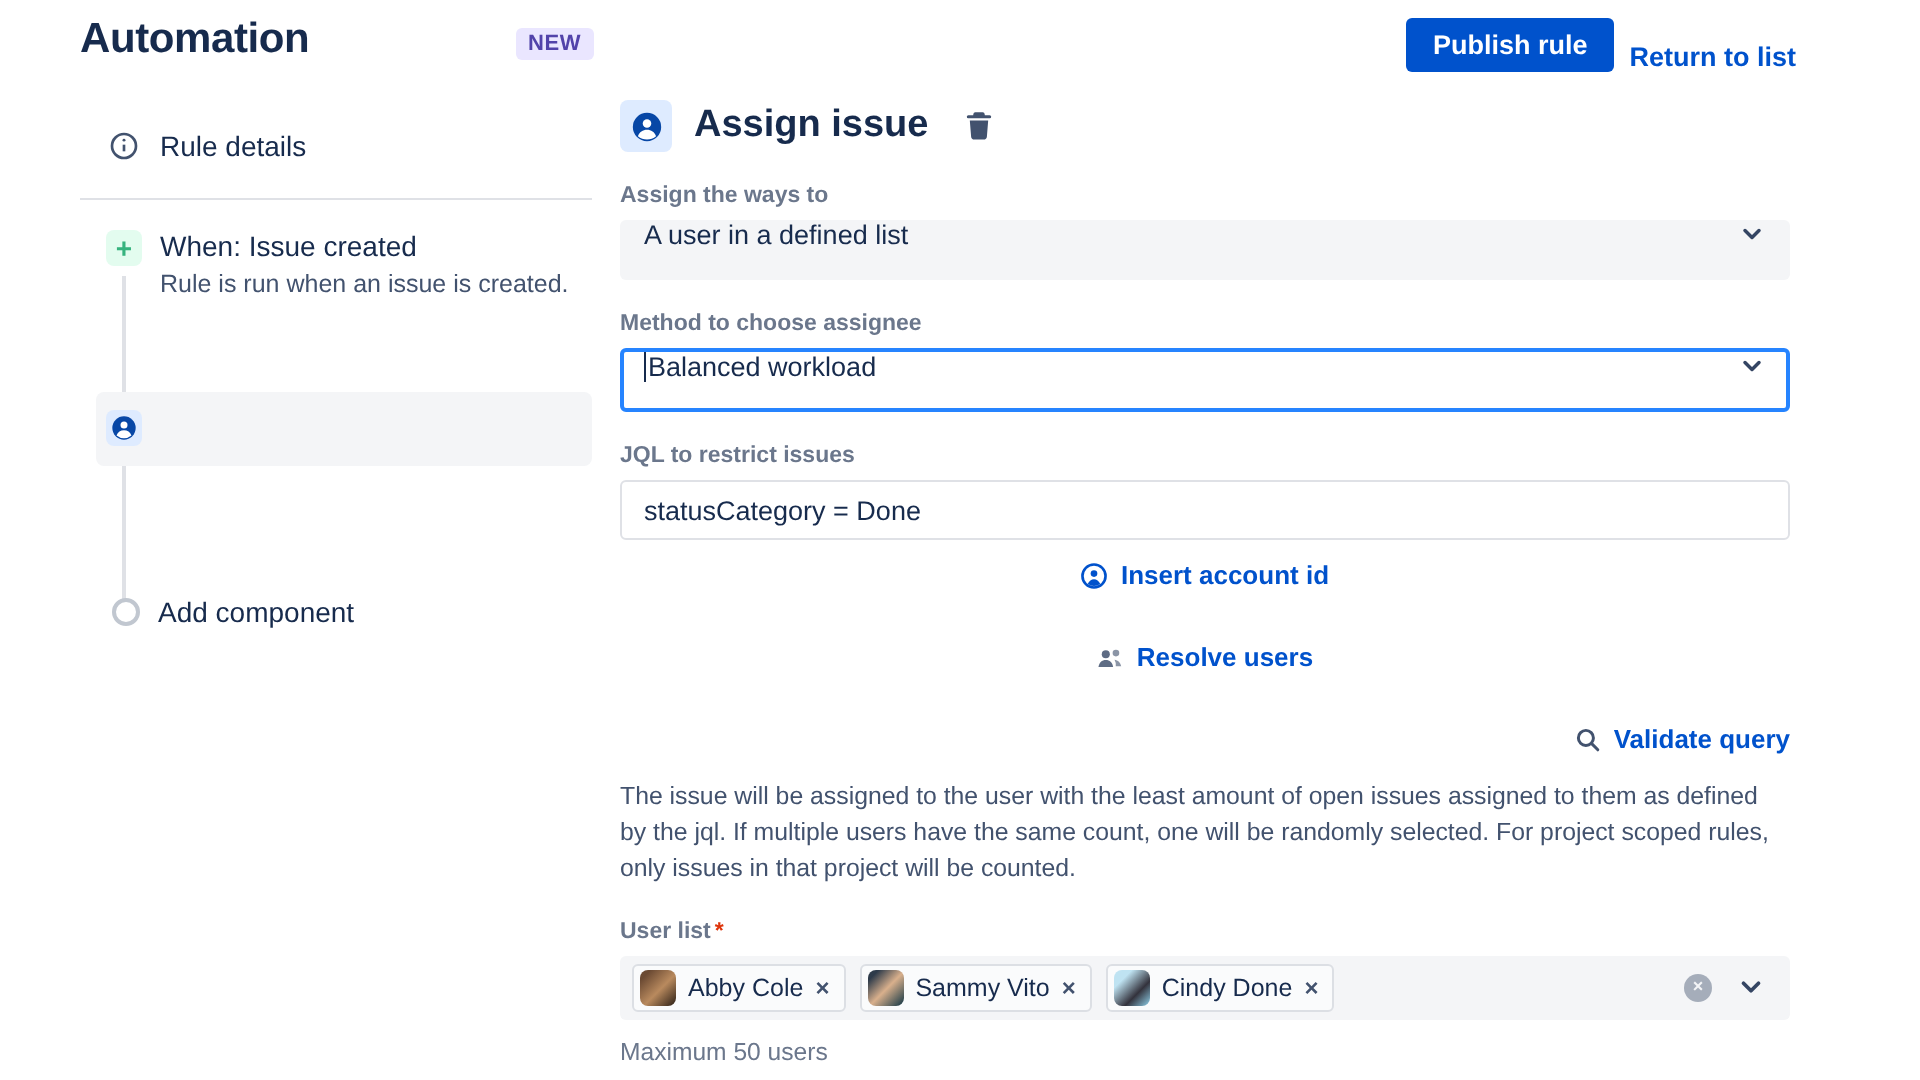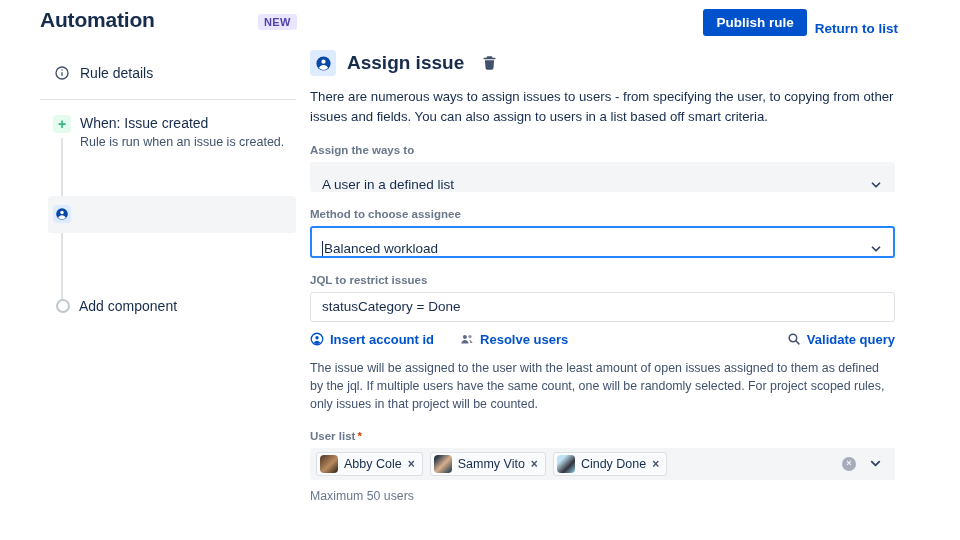--- a/index.html
+++ b/index.html
@@ -38,28 +38,28 @@
   
   .main { position:absolute; left:310px; top:50px; width:585px; }
   .main-header { display:flex; align-items:center; gap:11px; }
   .hdr-icon { width:26px; height:26px; border-radius:4px; background:#DEEBFF; display:flex; align-items:center; justify-content:center; }
   .main-title { font-size:19px; font-weight:700; color:#172B4D; }
   .trash-btn { margin-left:5px; background:none; border:none; cursor:pointer; padding:2px; display:flex; }
   .desc { margin-top:11px; font-size:13.2px; line-height:1.55; color:#172B4D; }
   .learn-link { display:inline-block; margin-top:10px; font-size:13.2px; font-weight:400; }
   .field-label { margin-top:16px; font-size:11.5px; font-weight:600; color:#6B778C; }
   .req { color:#DE350B; margin-left:2px; }
-  .select { margin-top:6px; height:30px; background:#F4F5F7; border-radius:3px; display:flex; align-items:flex-end;
+  .select { margin-top:6px; height:30px; background:#F4F5F7; border-radius:3px; display:flex; align-items:flex-start;
     padding:0 12px; font-size:13.5px; color:#172B4D; cursor:pointer; }
   .select .chev { margin-left:auto; display:flex; }
   .select.focused { background:#fff; border:2px solid #2684FF; height:32px; padding:0 10px; }
   .text-caret { display:inline-block; width:1px; height:15px; background:#172B4D; margin-right:1px; }
   .text-input { margin-top:6px; width:100%; height:30px; background:#fff; border:1px solid #DFE1E6; border-radius:3px;
     font-family:inherit; font-size:13.5px; color:#172B4D; padding:0 11px; }
-  .jql-actions { margin-top:10px; display:flex; align-items:center; gap:26px; }
+  .jql-actions { margin-top:10px; display:flex; align-items:center; gap:26px;flex-direction:column; }
   .action-link { display:flex; align-items:center; gap:6px; font-size:13px; font-weight:600; color:#0052CC; cursor:pointer; text-decoration:none; }
   .action-right { margin-left:auto; }
   .help-text { margin-top:13px; font-size:12.4px; line-height:1.45; color:#42526E; }
   .user-field { margin-top:6px; min-height:32px; background:#F4F5F7; border-radius:3px; display:flex; align-items:center;
     padding:4px 12px 4px 6px; gap:7px; cursor:text; }
   .chip { display:flex; align-items:center; gap:6px; background:#FAFBFC; border:1px solid #DCDFE4; border-radius:3px;
     padding:2px 7px 2px 3px; cursor:default; }
   .chip-avatar { width:18px; height:18px; border-radius:4px; flex:0 0 auto; }
   .avatar-a { background:linear-gradient(135deg,#6b4a33 15%,#b98a5e 55%,#3a2a1d 95%); }
   .avatar-b { background:linear-gradient(135deg,#2e3b4a 15%,#d9b08c 52%,#23404a 95%); }
@@ -133,21 +133,20 @@
     </span>
     <span class="main-title">Assign issue</span>
     <button class="trash-btn">
       <svg width="15" height="16" viewBox="0 0 16 17">
         <path fill="#42526E" d="M6 1.2h4a1 1 0 0 1 1 .9l.1.7h2.6a.8.8 0 1 1 0 1.6H2.3a.8.8 0 1 1 0-1.6h2.6l.1-.7a1 1 0 0 1 1-.9z"></path>
         <path fill="#42526E" d="M3.1 5.6h9.8l-.7 8.6a1.7 1.7 0 0 1-1.7 1.5H5.5a1.7 1.7 0 0 1-1.7-1.5l-.7-8.6z"></path>
       </svg>
     </button>
   </div>
 
-  <p class="desc">There are numerous ways to assign issues to users - from specifying the user, to copying from other issues and fields. You can also assign to users in a list based off smart criteria.</p>
 
 
   <div class="field-label">Assign the ways to</div>
   <div class="select">
     <span>A user in a defined list</span>
     <span class="chev">
       <svg width="14" height="14" viewBox="0 0 16 16" fill="none" stroke="#344563" stroke-width="2" stroke-linecap="round" stroke-linejoin="round">
           <polyline points="4,6 8,10 12,6"></polyline>
         </svg>
     </span>

